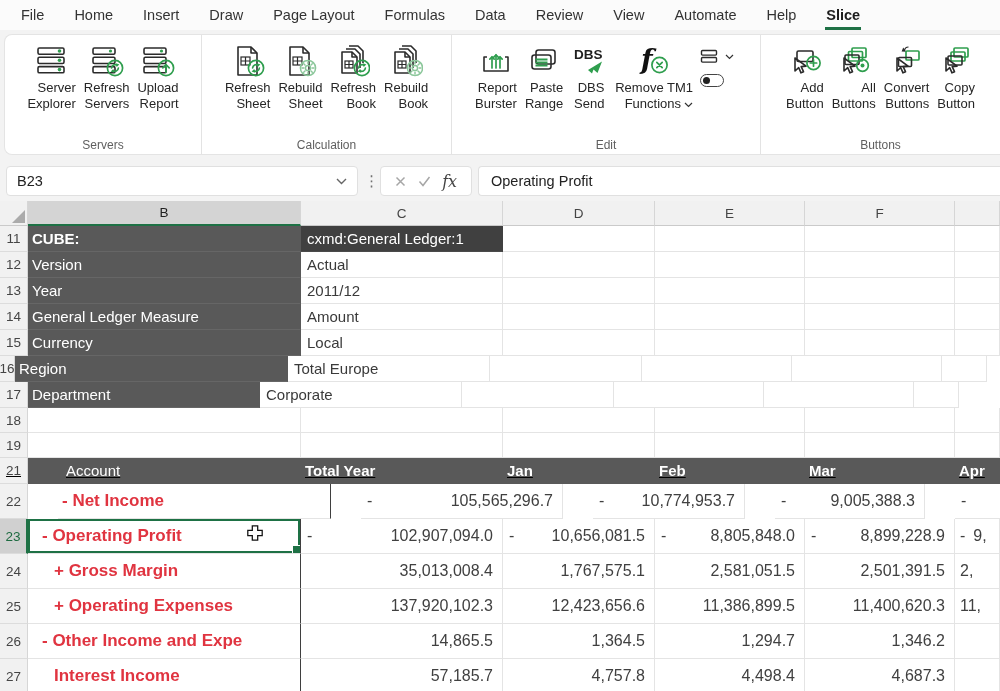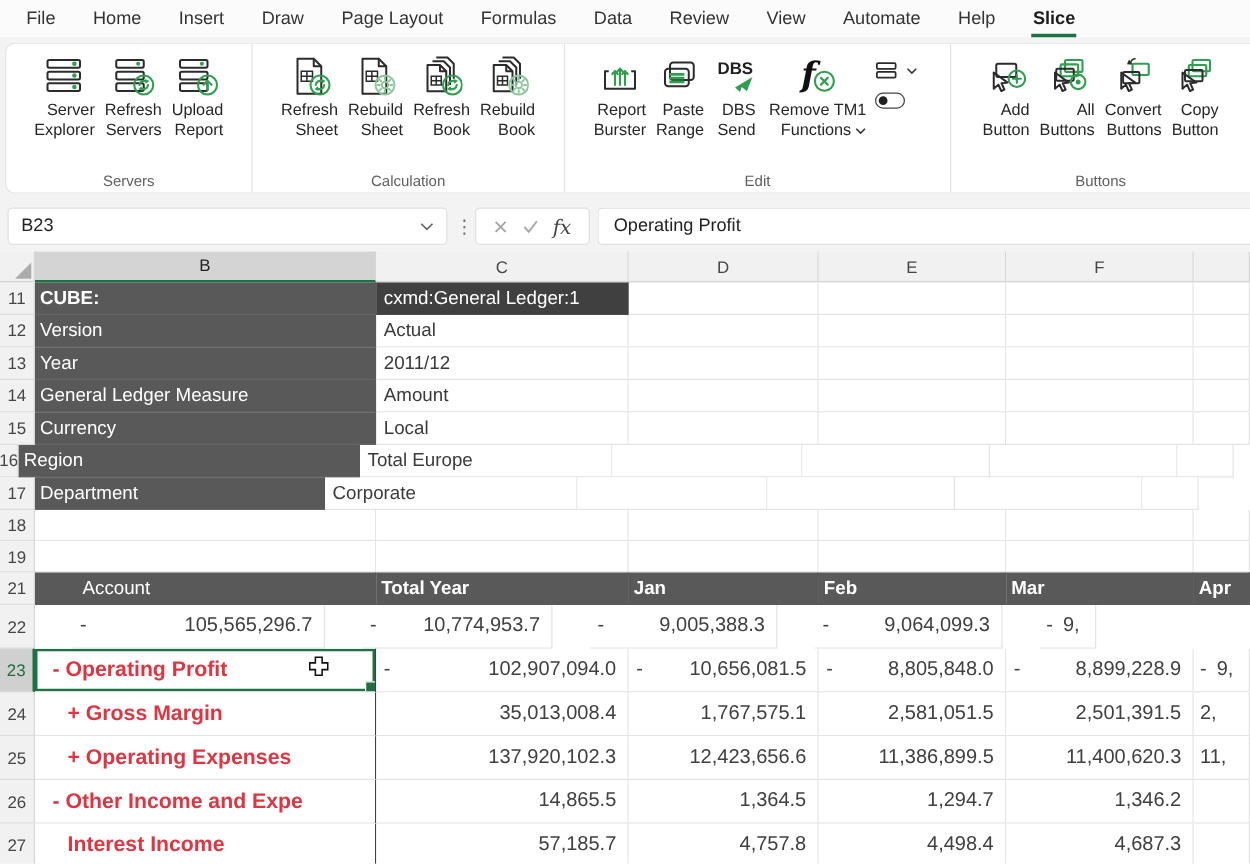--- a/index.html
+++ b/index.html
@@ -435,31 +435,32 @@
       </div>
       <div class="grow" style="height: 25px;">
         <div class="gc rh" style="width: 28px;">19</div>
         <div class="gc " style="width: 273px;"></div>
         <div class="gc " style="width: 202px;"></div>
         <div class="gc " style="width: 152px;"></div>
         <div class="gc " style="width: 150px;"></div>
         <div class="gc " style="width: 150px;"></div>
         <div class="gc " style="width: 45px;"></div>
       </div>
-      <div class="grow" style="height: 26px;">
+      <div class="grow" style="height: 26px; text-decoration: underline;">
         <div class="gc rh" style="width: 28px;">21</div>
         <div class="gc band" style="width: 273px; padding-left: 38px;">Account</div>
         <div class="gc band bold" style="width: 202px;">Total Year</div>
         <div class="gc band bold" style="width: 152px;">Jan</div>
         <div class="gc band bold" style="width: 150px;">Feb</div>
         <div class="gc band bold" style="width: 150px;">Mar</div>
         <div class="gc band bold" style="width: 45px;">Apr</div>
       </div>
       <div class="grow" style="height: 35px; gap: 30px;">
         <div class="gc rh" style="width: 28px;">22</div>
+        <div class="gc acct cdiv" style="width: 273px; padding-left: 4px;">- Net Income</div>
         <div class="gc num" style="width: 202px;">
           <span class="minus">-</span>
           <span>105,565,296.7</span>
         </div>
         <div class="gc num" style="width: 152px;">
           <span class="minus">-</span>
           <span>10,774,953.7</span>
         </div>
         <div class="gc num" style="width: 150px;">
           <span class="minus">-</span>

